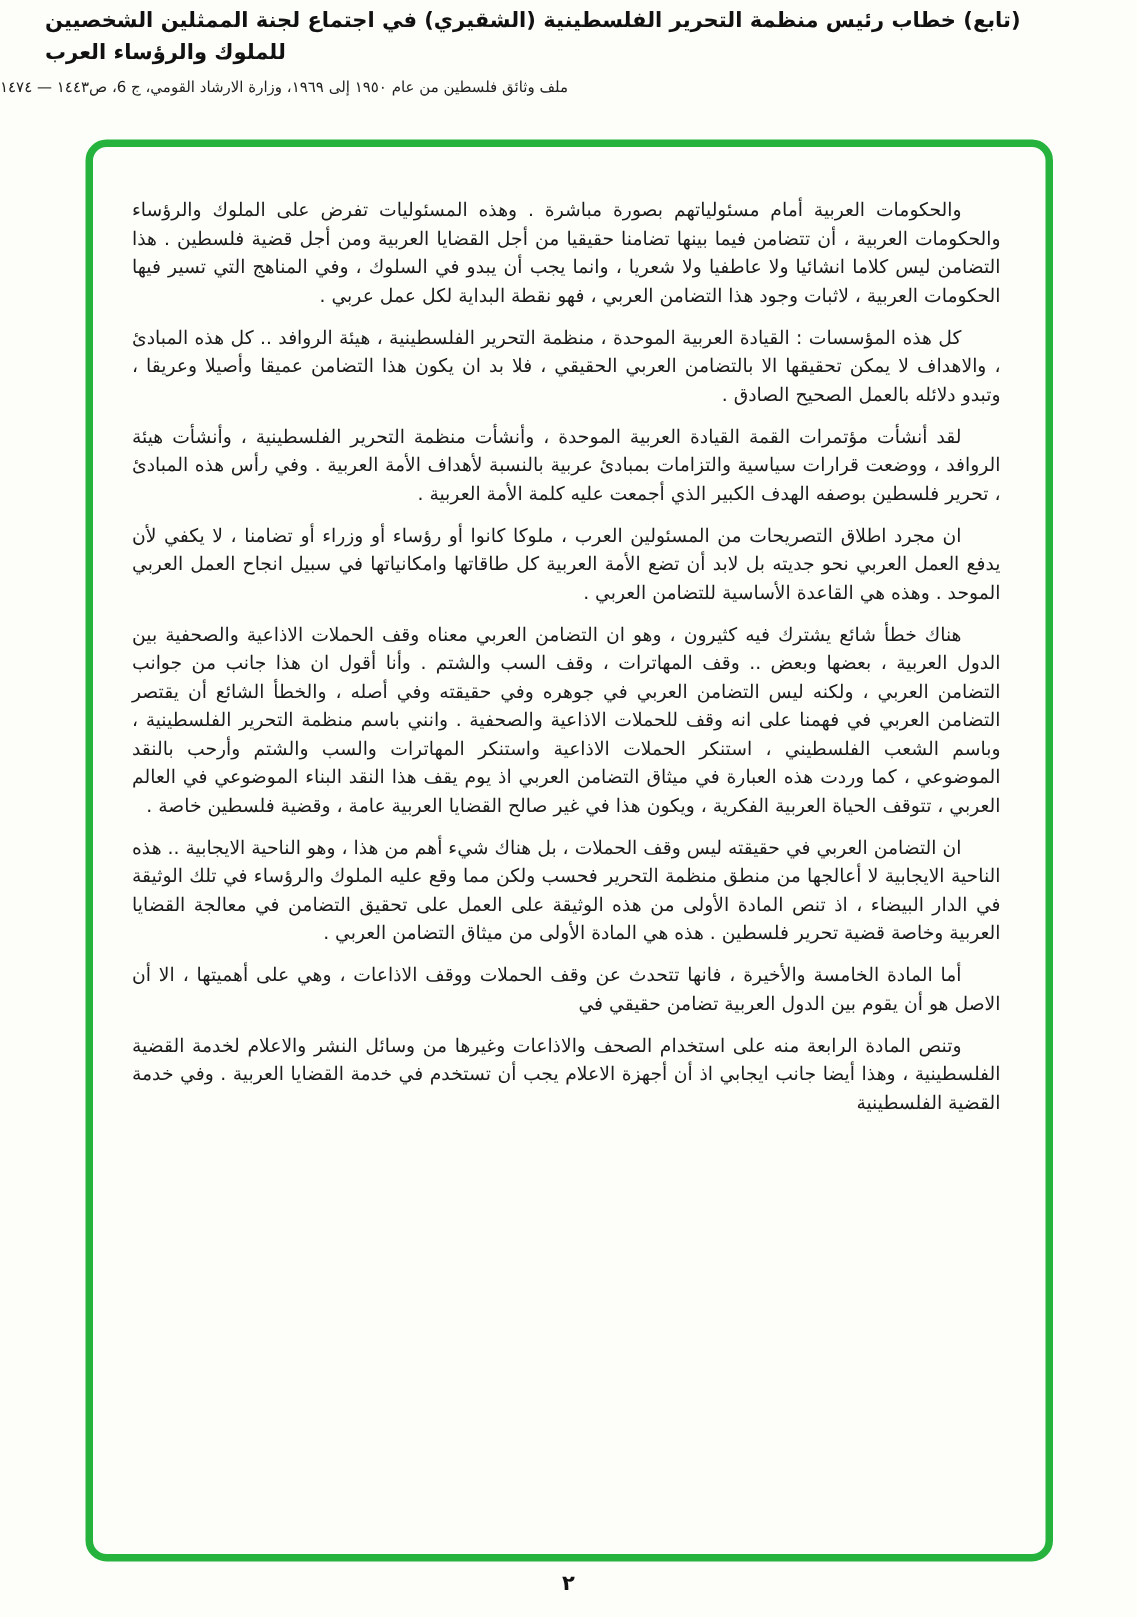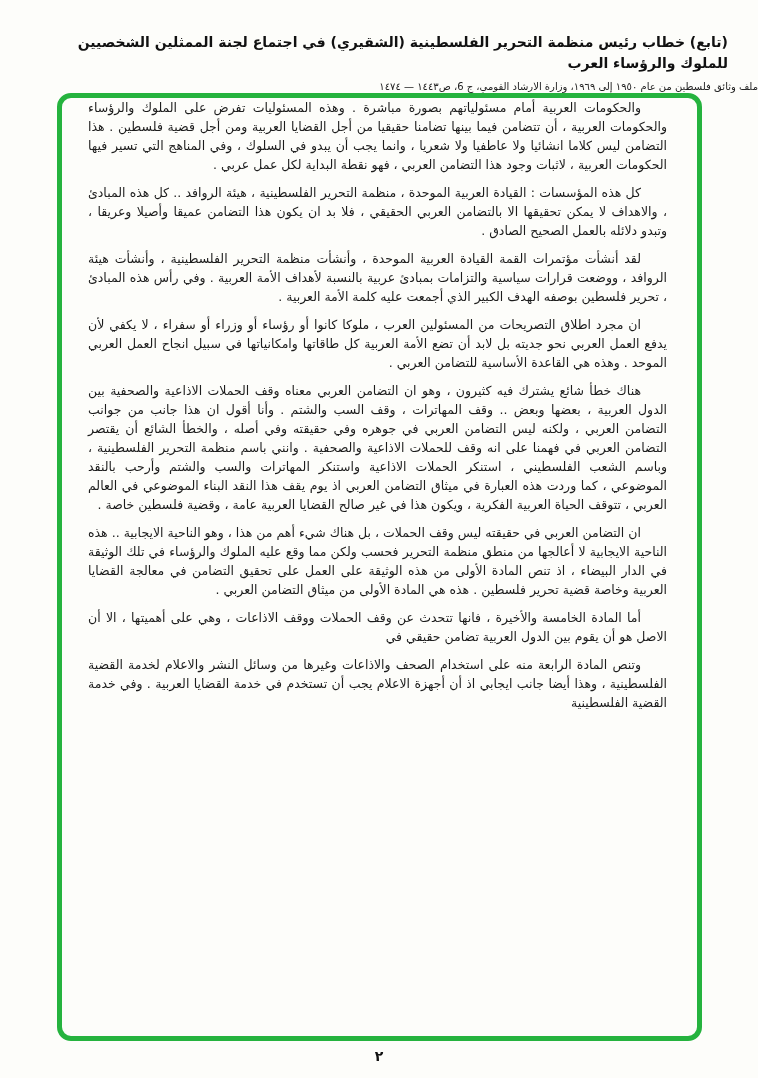--- a/index.html
+++ b/index.html
@@ -10,22 +10,22 @@
   }
   .page {
     position: relative;
     width: 758px;
     height: 1078px;
     background: #fdfdfa;
     overflow: hidden;
   }
   .doc-header {
     direction: rtl;
-    text-align: right;
-    padding-top: 32px;
+    text-align: left;
+    padding-top: 4px;
   }
   .doc-title {
     font-size: 14px;
     font-weight: bold;
     color: #111111;
     line-height: 1.5;
     padding: 0 30px;
   }
   .doc-source {
     font-size: 10px;
@@ -36,21 +36,21 @@
   .green-frame {
     position: absolute;
     left: 57px;
     top: 93px;
     width: 645px;
     height: 948px;
     box-sizing: border-box;
     border: 5px solid #25b33e;
     border-radius: 14px;
     background: #fdfdfa;
-    padding: 0 30px 8px 26px;
+    padding: 32px 30px 8px 26px;
     overflow: hidden;
   }
   .green-frame p {
     direction: rtl;
     text-align: justify;
     font-size: 12.5px;
     line-height: 1.52;
     color: #1c1c1c;
     margin: 0 0 9px 0;
     text-indent: 26px;
@@ -73,21 +73,21 @@
 
   <div class="doc-header">
     <div class="doc-title">(تابع) خطاب رئيس منظمة التحرير الفلسطينية (الشقيري) في اجتماع لجنة الممثلين الشخصيين للملوك والرؤساء العرب</div>
     <div class="doc-source">ملف وثائق فلسطين من عام ١٩٥٠ إلى ١٩٦٩، وزارة الارشاد القومي، ج 6، ص١٤٤٣ — ١٤٧٤</div>
   </div>
 
   <div class="green-frame">
     <p>والحكومات العربية أمام مسئولياتهم بصورة مباشرة . وهذه المسئوليات تفرض على الملوك والرؤساء والحكومات العربية ، أن تتضامن فيما بينها تضامنا حقيقيا من أجل القضايا العربية ومن أجل قضية فلسطين . هذا التضامن ليس كلاما انشائيا ولا عاطفيا ولا شعريا ، وانما يجب أن يبدو في السلوك ، وفي المناهج التي تسير فيها الحكومات العربية ، لاثبات وجود هذا التضامن العربي ، فهو نقطة البداية لكل عمل عربي .</p>
     <p>كل هذه المؤسسات : القيادة العربية الموحدة ، منظمة التحرير الفلسطينية ، هيئة الروافد .. كل هذه المبادئ ، والاهداف لا يمكن تحقيقها الا بالتضامن العربي الحقيقي ، فلا بد ان يكون هذا التضامن عميقا وأصيلا وعريقا ، وتبدو دلائله بالعمل الصحيح الصادق .</p>
     <p>لقد أنشأت مؤتمرات القمة القيادة العربية الموحدة ، وأنشأت منظمة التحرير الفلسطينية ، وأنشأت هيئة الروافد ، ووضعت قرارات سياسية والتزامات بمبادئ عربية بالنسبة لأهداف الأمة العربية . وفي رأس هذه المبادئ ، تحرير فلسطين بوصفه الهدف الكبير الذي أجمعت عليه كلمة الأمة العربية .</p>
-    <p>ان مجرد اطلاق التصريحات من المسئولين العرب ، ملوكا كانوا أو رؤساء أو وزراء أو سفراء ، لا يكفي لأن يدفع العمل العربي نحو جديته بل لابد أن تضع الأمة العربية كل طاقاتها وامكانياتها في سبيل انجاح العمل العربي الموحد . وهذه هي القاعدة الأساسية للتضامن العربي .</p>
+    <p>ان مجرد اطلاق التصريحات من المسئولين العرب ، ملوكا كانوا أو رؤساء أو وزراء أو تضامنا ، لا يكفي لأن يدفع العمل العربي نحو جديته بل لابد أن تضع الأمة العربية كل طاقاتها وامكانياتها في سبيل انجاح العمل العربي الموحد . وهذه هي القاعدة الأساسية للتضامن العربي .</p>
     <p>هناك خطأ شائع يشترك فيه كثيرون ، وهو ان التضامن العربي معناه وقف الحملات الاذاعية والصحفية بين الدول العربية ، بعضها وبعض .. وقف المهاترات ، وقف السب والشتم . وأنا أقول ان هذا جانب من جوانب التضامن العربي ، ولكنه ليس التضامن العربي في جوهره وفي حقيقته وفي أصله ، والخطأ الشائع أن يقتصر التضامن العربي في فهمنا على انه وقف للحملات الاذاعية والصحفية . وانني باسم منظمة التحرير الفلسطينية ، وباسم الشعب الفلسطيني ، استنكر الحملات الاذاعية واستنكر المهاترات والسب والشتم وأرحب بالنقد الموضوعي ، كما وردت هذه العبارة في ميثاق التضامن العربي اذ يوم يقف هذا النقد البناء الموضوعي في العالم العربي ، تتوقف الحياة العربية الفكرية ، ويكون هذا في غير صالح القضايا العربية عامة ، وقضية فلسطين خاصة .</p>
     <p>ان التضامن العربي في حقيقته ليس وقف الحملات ، بل هناك شيء أهم من هذا ، وهو الناحية الايجابية .. هذه الناحية الايجابية لا أعالجها من منطق منظمة التحرير فحسب ولكن مما وقع عليه الملوك والرؤساء في تلك الوثيقة في الدار البيضاء ، اذ تنص المادة الأولى من هذه الوثيقة على العمل على تحقيق التضامن في معالجة القضايا العربية وخاصة قضية تحرير فلسطين . هذه هي المادة الأولى من ميثاق التضامن العربي .</p>
     <p>أما المادة الخامسة والأخيرة ، فانها تتحدث عن وقف الحملات ووقف الاذاعات ، وهي على أهميتها ، الا أن الاصل هو أن يقوم بين الدول العربية تضامن حقيقي في</p>
     <p>وتنص المادة الرابعة منه على استخدام الصحف والاذاعات وغيرها من وسائل النشر والاعلام لخدمة القضية الفلسطينية ، وهذا أيضا جانب ايجابي اذ أن أجهزة الاعلام يجب أن تستخدم في خدمة القضايا العربية . وفي خدمة القضية الفلسطينية</p>
   </div>
 
   <div class="page-number">٢</div>
 
 </div>
 

